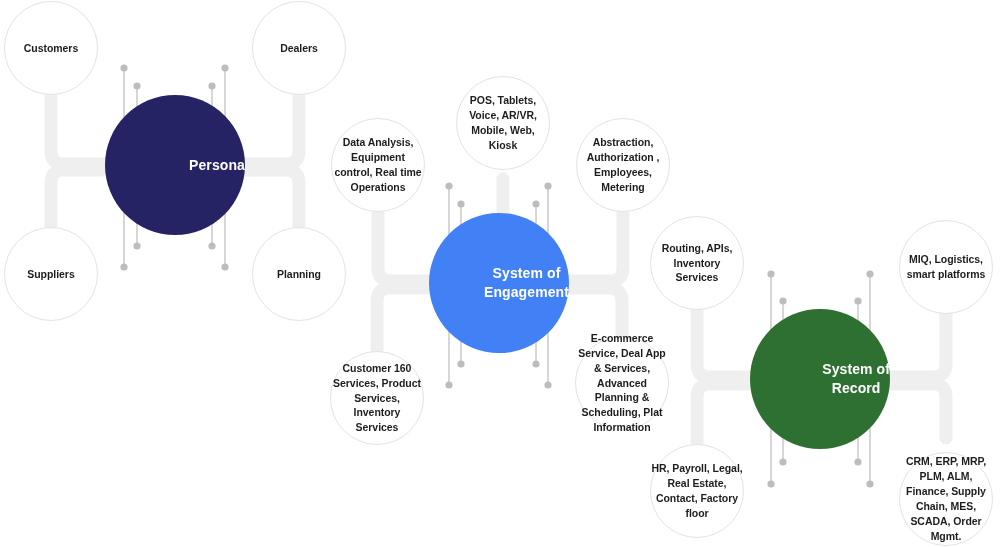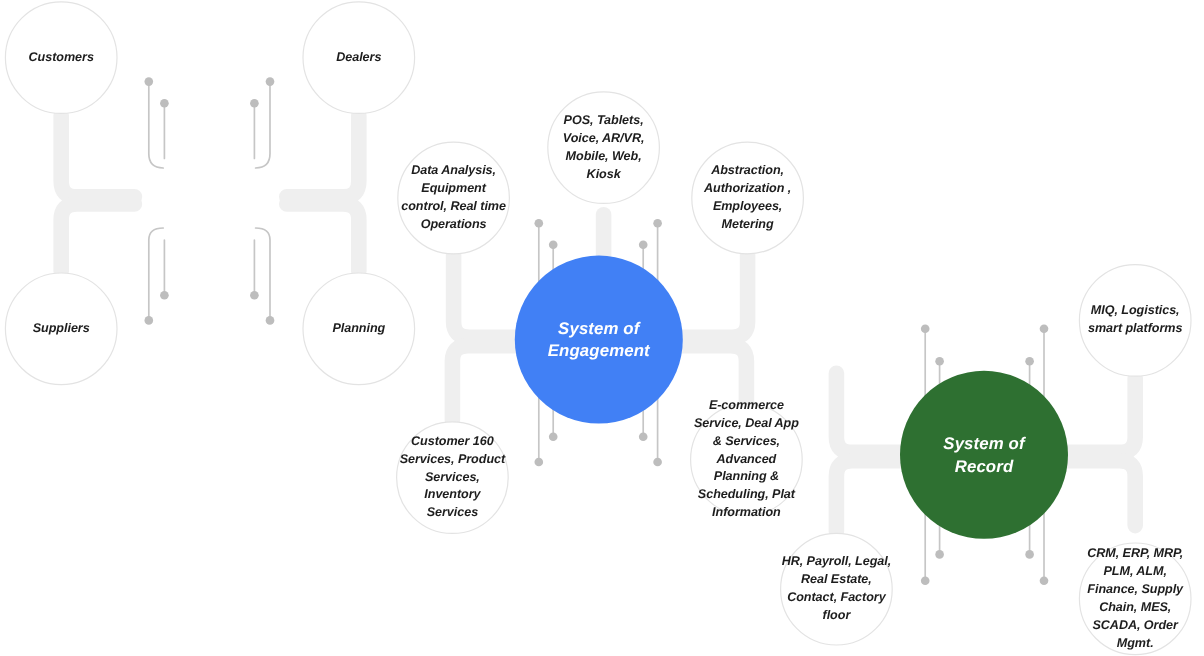--- a/index.html
+++ b/index.html
@@ -23,23 +23,22 @@
     top: 0;
     width: 1003px;
     height: 547px;
   }
   .node {
     position: absolute;
     box-sizing: border-box;
     border-radius: 50%;
     display: flex;
     align-items: center;
-    justify-content: center;
+    justify-content: flex-end;
     text-align: center;
-    font-style: italic;
   }
   .hub {
     color: #ffffff;
     font-weight: bold;
     font-size: 14px;
     line-height: 1.35;
     letter-spacing: 0.1px;
   }
   .satellite {
     background: #ffffff;
@@ -174,30 +173,36 @@
   </div>
   <div class="node satellite" style="left: 576px; top: 118px; width: 94px; height: 94px;">
     <span class="txt">Abstraction, Authorization , Employees, Metering</span>
   </div>
   <div class="node satellite" style="left: 330px; top: 351px; width: 94px; height: 94px;">
     <span class="txt">Customer 160 Services, Product Services, Inventory Services</span>
   </div>
   <div class="node satellite" style="left: 575px; top: 336px; width: 94px; height: 94px;">
     <span class="txt">E-commerce Service, Deal App &amp; Services, Advanced Planning &amp; Scheduling, Plat Information</span>
   </div>
+  <div class="node satellite" style="left: 650px; top: 216px; width: 94px; height: 94px;">
+    <span class="txt">Routing, APIs, Inventory Services</span>
+  </div>
   <div class="node satellite" style="left: 899px; top: 220px; width: 94px; height: 94px;">
     <span class="txt">MIQ, Logistics, smart platforms</span>
   </div>
   <div class="node satellite" style="left: 650px; top: 444px; width: 94px; height: 94px;">
     <span class="txt">HR, Payroll, Legal, Real Estate, Contact, Factory floor</span>
   </div>
   <div class="node satellite" style="left: 899px; top: 439px; width: 94px; height: 94px; margin-top: 13px;">
     <span class="txt">CRM, ERP, MRP, PLM, ALM, Finance, Supply Chain, MES, SCADA, Order Mgmt.</span>
   </div>
 
+  <div class="node hub" style="left: 105px; top: 95px; width: 140px; height: 140px; background: rgb(37, 35, 99);">
+    <span class="txt">Persona</span>
+  </div>
   <div class="node hub" style="left: 429px; top: 213px; width: 140px; height: 140px; background: rgb(65, 128, 245);">
     <span class="txt">
       <span>System of</span><br>
       <span>Engagement</span>
     </span>
   </div>
   <div class="node hub" style="left: 750px; top: 309px; width: 140px; height: 140px; background: rgb(46, 112, 49);">
     <span class="txt">
       <span>System of</span><br>
       <span>Record</span>

